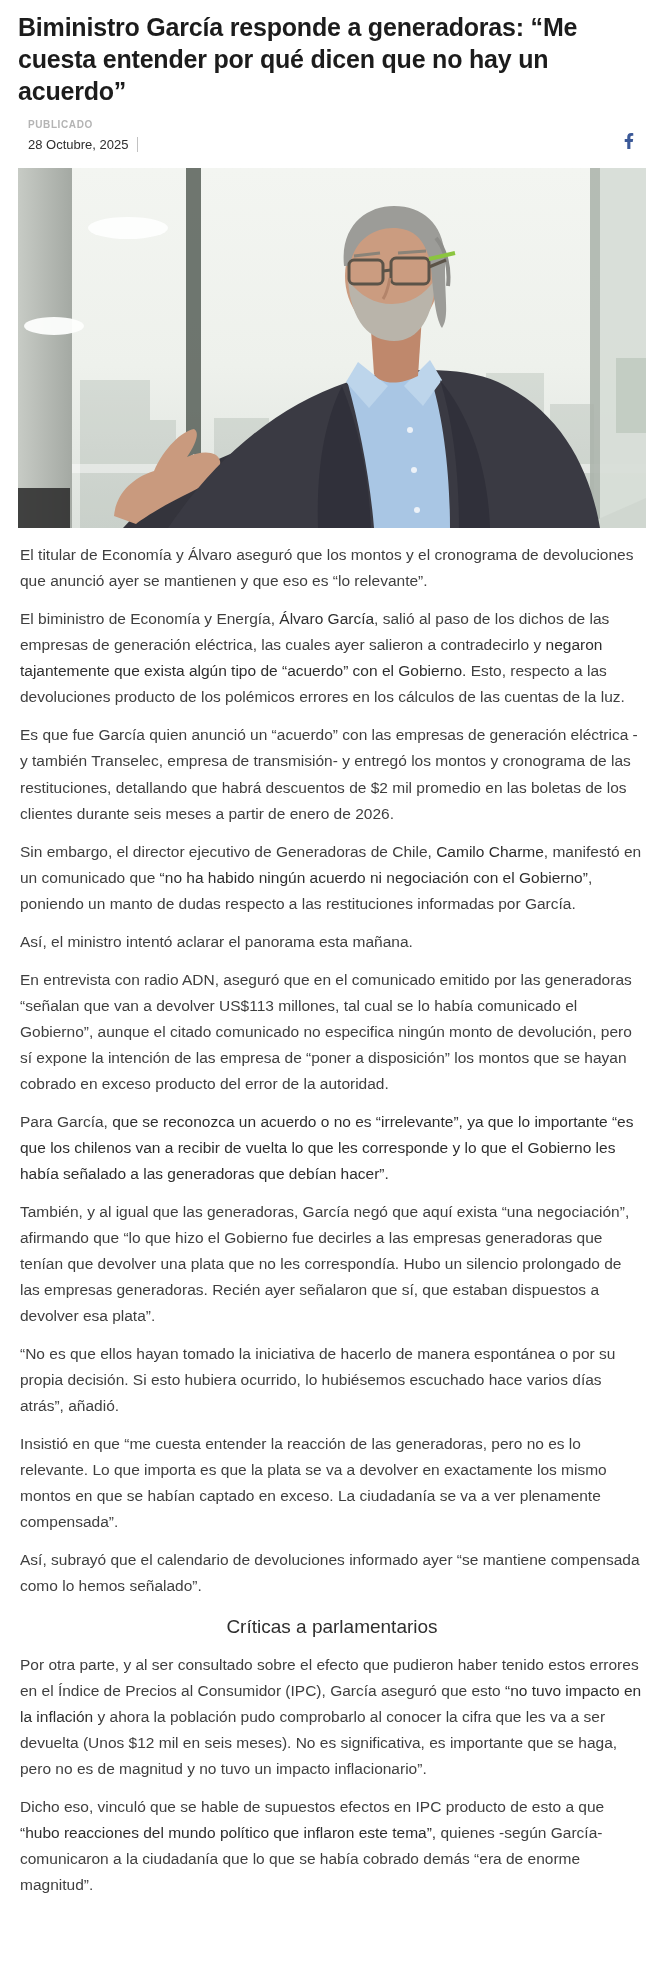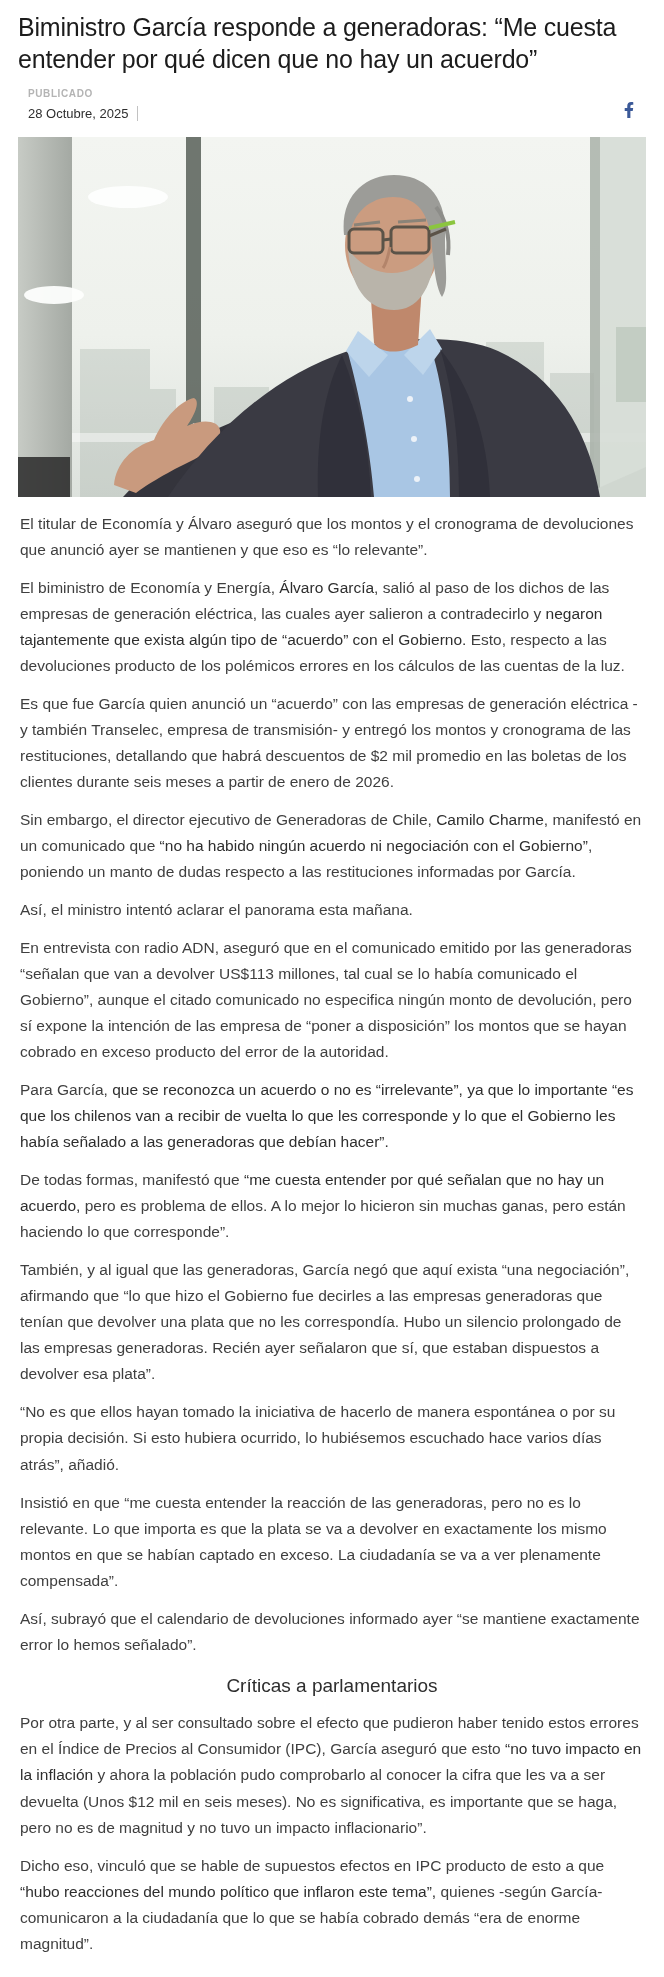--- a/index.html
+++ b/index.html
@@ -1,21 +1,21 @@
 <!DOCTYPE html>
 <html lang="es"><head>
 <meta charset="utf-8">
 <style>
   html,body{margin:0;padding:0;background:#ffffff;}
   body{width:664px;font-family:"Liberation Sans",sans-serif;-webkit-font-smoothing:antialiased;}
   .page{width:664px;background:#fff;}
 
   h1.title{
     margin:12px 18px 0 18px;
-    font-size:25px;line-height:1.27;font-weight:400;
+    font-size:25px;line-height:1.27;font-weight:700;
     color:#1c1c1c;letter-spacing:-0.2px;
   }
   .meta{display:flex;justify-content:space-between;align-items:flex-start;margin:12px 30px 0 28px;gap:6px;}
   .published-label{font-size:10px;font-weight:600;color:#b4b4b4;letter-spacing:0.6px;}
   .date-row{margin-top:7px;font-size:13px;color:#2e2e2e;display:flex;align-items:flex-start;gap:9px;}
   .meta-divider{width:1px;height:15px;background:#c2c2c2;display:inline-block;}
   .fb-btn{margin-top:14px;width:10px;height:16px;display:inline-block;cursor:pointer;border:none;background:none;padding:0;}
   .fb-btn svg{width:10px;height:16px;display:block;}
 
   figure.photo{margin:16px 18px 0 18px;padding:0;height:360px;overflow:hidden;}
@@ -133,23 +133,22 @@
   </figure>
 
   <section class="article-body">
       <p><span>El titular de Economía y Álvaro aseguró que los montos y el cronograma de devoluciones que anunció ayer se mantienen y que eso es “lo relevante”.</span></p>
       <p><span>El biministro de Economía y Energía, </span><strong>Álvaro García</strong><span>, salió al paso de los dichos de las empresas de generación eléctrica, las cuales ayer salieron a contradecirlo y </span><strong>negaron tajantemente que exista algún tipo de “acuerdo” con el Gobierno.</strong><span> Esto, respecto a las devoluciones producto de los polémicos errores en los cálculos de las cuentas de la luz.</span></p>
       <p><span>Es que fue García quien anunció un “acuerdo” con las empresas de generación eléctrica -y también Transelec, empresa de transmisión- y entregó los montos y cronograma de las restituciones, detallando que habrá descuentos de $2 mil promedio en las boletas de los clientes durante seis meses a partir de enero de 2026.</span></p>
       <p><span>Sin embargo, el director ejecutivo de Generadoras de Chile, </span><strong>Camilo Charme</strong><span>, manifestó en un comunicado que </span><strong>“no ha habido ningún acuerdo ni negociación con el Gobierno”</strong><span>, poniendo un manto de dudas respecto a las restituciones informadas por García.</span></p>
       <p><span>Así, el ministro intentó aclarar el panorama esta mañana.</span></p>
       <p><span>En entrevista con radio ADN, aseguró que en el comunicado emitido por las generadoras “señalan que van a devolver US$113 millones, tal cual se lo había comunicado el Gobierno”, aunque el citado comunicado no especifica ningún monto de devolución, pero sí expone la intención de las empresa de “poner a disposición” los montos que se hayan cobrado en exceso producto del error de la autoridad.</span></p>
       <p><span>Para García, </span><strong>que se reconozca un acuerdo o no es “irrelevante”, ya que lo importante “es que los chilenos van a recibir de vuelta lo que les corresponde y lo que el Gobierno les había señalado a las generadoras que debían hacer”.</strong></p>
-      <p><span>De todas formas, manifestó que </span><strong>“me cuesta entender por qué señalan que no hay un acuerdo,</strong><span> pero es problema de ellos. A lo mejor lo hicieron sin muchas ganas, pero están haciendo lo que corresponde”.</span></p>
       <p><span>También, y al igual que las generadoras, García negó que aquí exista “una negociación”, afirmando que “lo que hizo el Gobierno fue decirles a las empresas generadoras que tenían que devolver una plata que no les correspondía. Hubo un silencio prolongado de las empresas generadoras. Recién ayer señalaron que sí, que estaban dispuestos a devolver esa plata”.</span></p>
       <p><span>“No es que ellos hayan tomado la iniciativa de hacerlo de manera espontánea o por su propia decisión. Si esto hubiera ocurrido, lo hubiésemos escuchado hace varios días atrás”, añadió.</span></p>
       <p><span>Insistió en que “me cuesta entender la reacción de las generadoras, pero no es lo relevante. Lo que importa es que la plata se va a devolver en exactamente los mismo montos en que se habían captado en exceso. La ciudadanía se va a ver plenamente compensada”.</span></p>
-      <p><span>Así, subrayó que el calendario de devoluciones informado ayer “se mantiene exactamente error lo hemos señalado”.</span></p>
+      <p><span>Así, subrayó que el calendario de devoluciones informado ayer “se mantiene compensada como lo hemos señalado”.</span></p>
       <h2><strong>Críticas a parlamentarios</strong></h2>
       <p><span>Por otra parte, y al ser consultado sobre el efecto que pudieron haber tenido estos errores en el Índice de Precios al Consumidor (IPC), García aseguró que esto </span><strong>“no tuvo impacto en la inflación</strong><span> y ahora la población pudo comprobarlo al conocer la cifra que les va a ser devuelta (Unos $12 mil en seis meses). No es significativa, es importante que se haga, pero no es de magnitud y no tuvo un impacto inflacionario”.</span></p>
       <p><span>Dicho eso, vinculó que se hable de supuestos efectos en IPC producto de esto a que </span><strong>“hubo reacciones del mundo político que inflaron este tema”,</strong><span> quienes -según García- comunicaron a la ciudadanía que lo que se había cobrado demás “era de enorme magnitud”.</span></p>
     </section>
 
 </div>
 
 </body></html>

